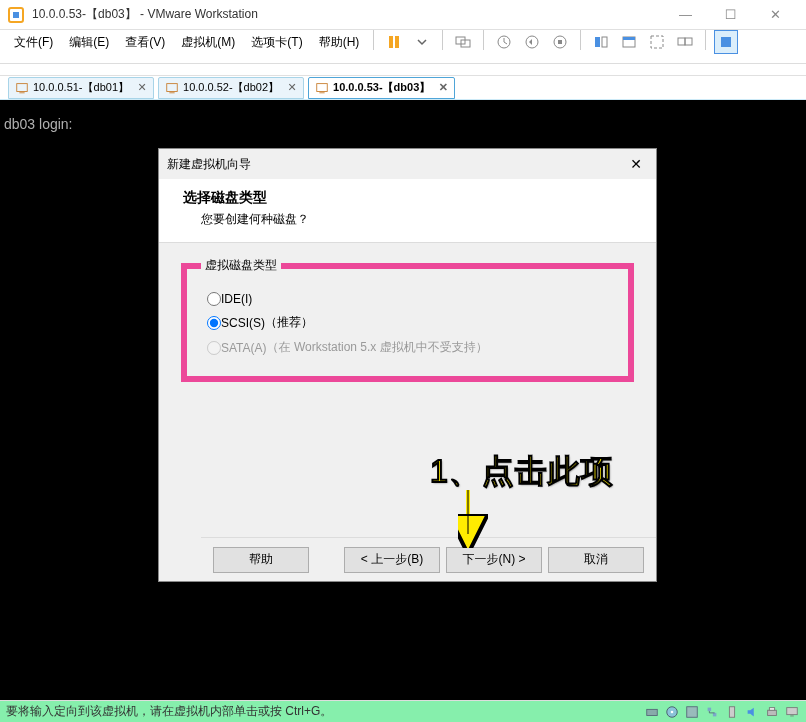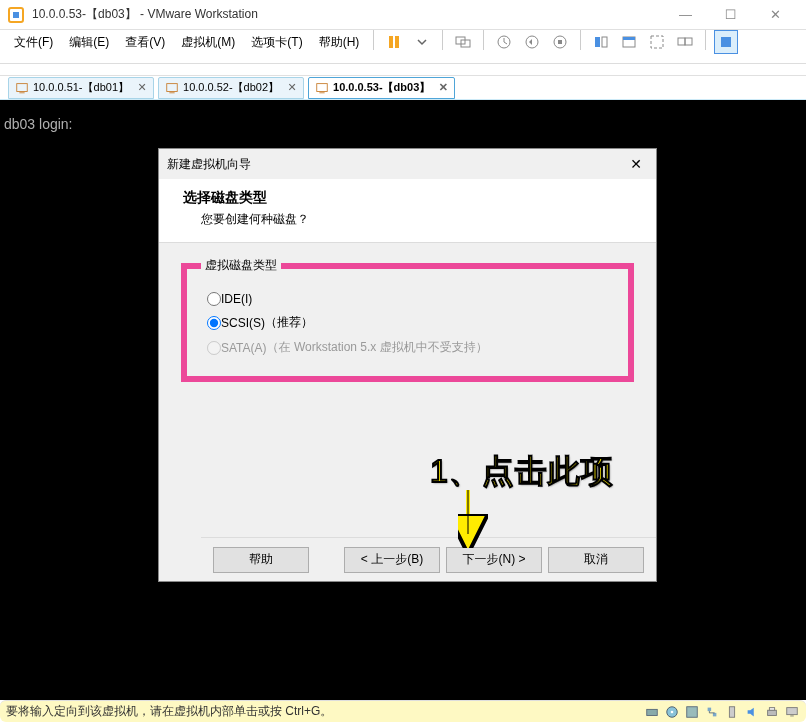--- a/index.html
+++ b/index.html
@@ -50,21 +50,21 @@
 .dlg-footer { position: absolute; left: 0; right: 0; bottom: 0; height: 44px; display: flex; align-items: center; padding: 0 12px; border-top: 1px solid #dcdcdc; margin-left: 42px; }
 .dlg-btn { min-width: 96px; height: 26px; background: #e1e1e1; border: 1px solid #adadad; font-size: 12px; margin-left: 6px; }
 .dlg-btn:first-child { margin-left: 0; }
 .spacer { flex: 1; }
 
 
 .annotation { position: absolute; left: 430px; top: 450px; font-size: 32px; font-weight: 400; color: #ffec00; -webkit-text-stroke: 2px #000; text-shadow: 1px 1px 2px rgba(0,0,0,0.6); letter-spacing: 1px; }
 .arrow { position: absolute; left: 458px; top: 488px; }
 
 
-.statusbar { position: absolute; left: 0; right: 0; bottom: 0; height: 22px; background: #fef9c3; border-top: 1px solid #ddd; display: flex; align-items: center; padding: 8px 6px; font-size: 12px; color: #333; border-radius: 6px; }
+.statusbar { position: absolute; left: 0; right: 0; bottom: 0; height: 22px; background: #86efac; border-top: 1px solid #ddd; display: flex; align-items: center; padding: 8px 6px; font-size: 12px; color: #333; }
 .status-icons { margin-left: auto; display: flex; gap: 4px; }
 .status-icons span { width: 16px; height: 16px; display:inline-flex; align-items:center; justify-content:center; }
 </style>
 </head>
 <body>
 
 <div class="titlebar">
   <div class="app-icon"></div>
   <div class="titlebar-text">10.0.0.53-【db03】 - VMware Workstation</div>
   <div class="window-controls">

